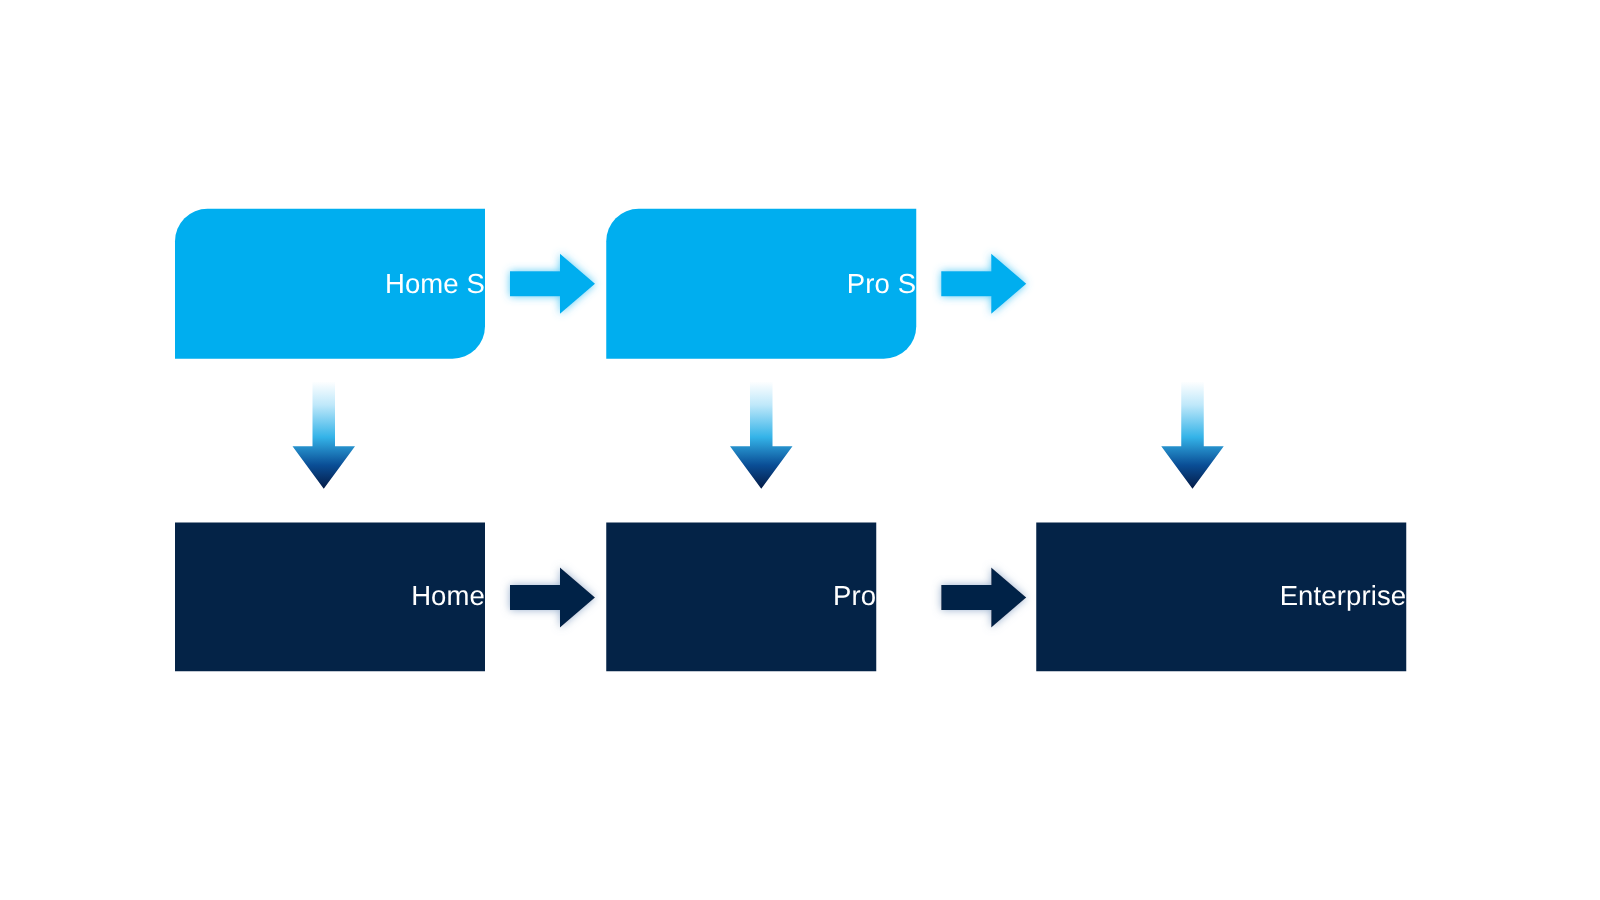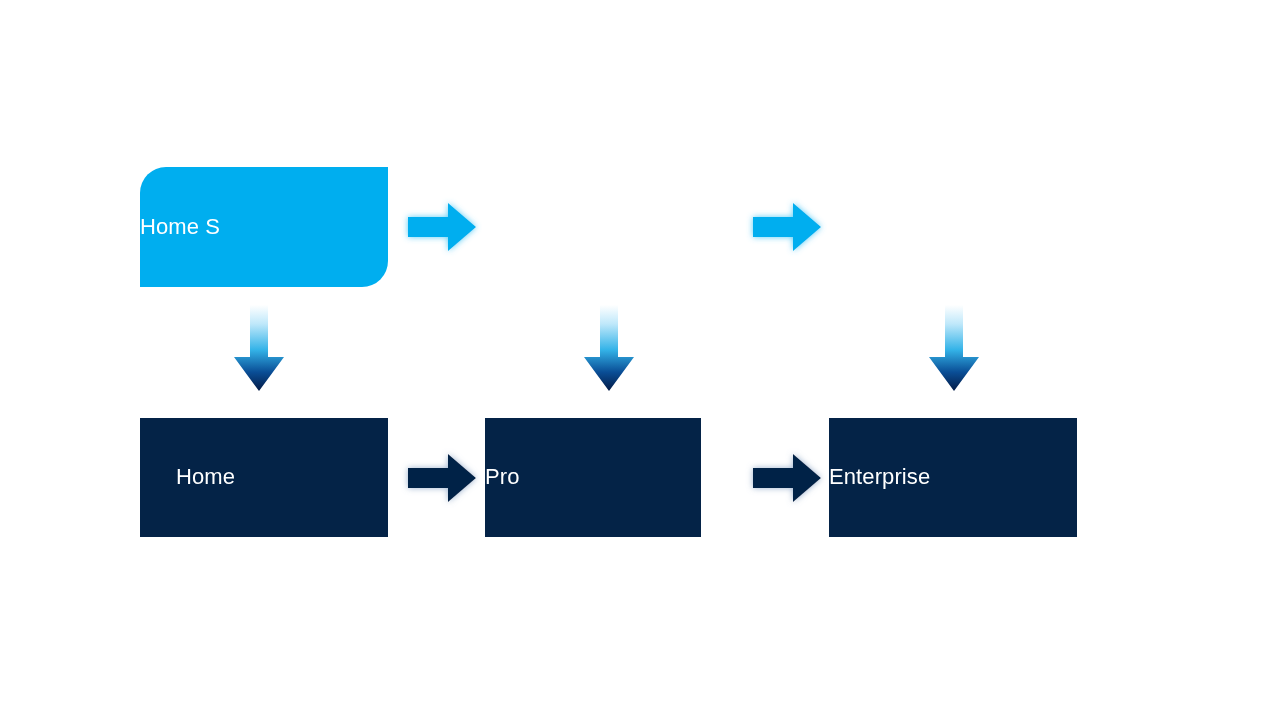--- a/index.html
+++ b/index.html
@@ -20,21 +20,21 @@
     width: 1280px;
     height: 720px;
     background: #ffffff;
   }
 
   
   .node {
     position: absolute;
     display: flex;
     align-items: center;
-    justify-content: flex-start;
+    justify-content: flex-end;
     box-sizing: border-box;
     text-align: center;
   }
   .node .node-label {
     color: #ffffff;
     font-size: 22px;
     font-weight: 400;
     line-height: 1.2;
     letter-spacing: 0.1px;
     font-family: "Liberation Sans", sans-serif;
@@ -68,20 +68,23 @@
 </style>
 </head>
 <body>
 
 <div id="canvas">
 
   <div class="node tier-s" style="left:140px; top:167px; width:248px; height:120px;">
     <span class="node-label">Home S</span>
   </div>
 
+  <div class="node tier-s" style="left:485px; top:167px; width:248px; height:120px;">
+    <span class="node-label">Pro S</span>
+  </div>
 
 
   <div class="h-arrow" style="left:406px; top:199px;">
     <svg viewBox="0 0 72 56" xmlns="http://www.w3.org/2000/svg">
       <defs>
         <filter id="glowCyan1" x="-60%" y="-60%" width="220%" height="220%">
           <feDropShadow dx="0" dy="0" stdDeviation="3.2" flood-color="#4FC9F5" flood-opacity="0.95"></feDropShadow>
         </filter>
       </defs>
       <polygon points="2,18 42,18 42,4 70,28 42,52 42,38 2,38" fill="#00AEEF" filter="url(#glowCyan1)"></polygon>
@@ -145,21 +148,21 @@
   </div>
 
   <div class="node tier-base" style="left:140px; top:418px; width:248px; height:119px;padding-left:36px;">
     <span class="node-label">Home</span>
   </div>
 
   <div class="node tier-base" style="left:485px; top:418px; width:216px; height:119px;">
     <span class="node-label">Pro</span>
   </div>
 
-  <div class="node tier-base" style="left:829px; top:418px; width:248px; height:119px;">
+  <div class="node tier-base" style="left:829px; top:418px; width:296px; height:119px;">
     <span class="node-label">Enterprise</span>
   </div>
 
   <div class="h-arrow" style="left:406px; top:450px;">
     <svg viewBox="0 0 72 56" xmlns="http://www.w3.org/2000/svg">
       <defs>
         <filter id="glowNavy1" x="-60%" y="-60%" width="220%" height="220%">
           <feDropShadow dx="0" dy="0" stdDeviation="3.4" flood-color="#8FA8C8" flood-opacity="0.9"></feDropShadow>
         </filter>
       </defs>

